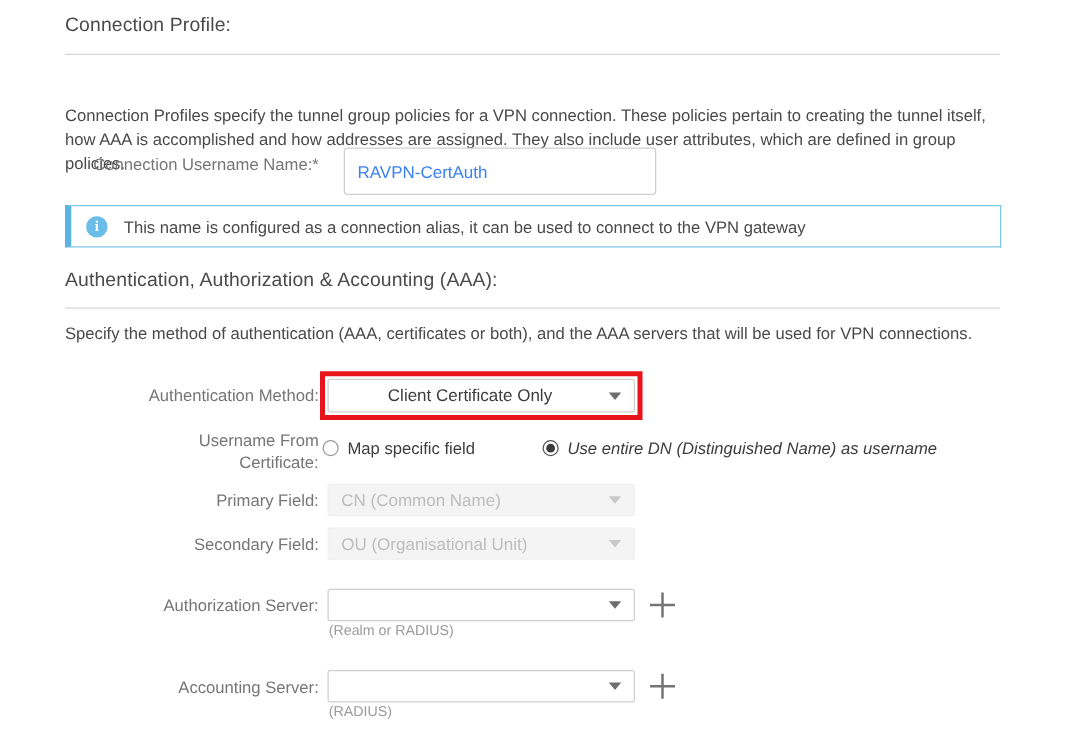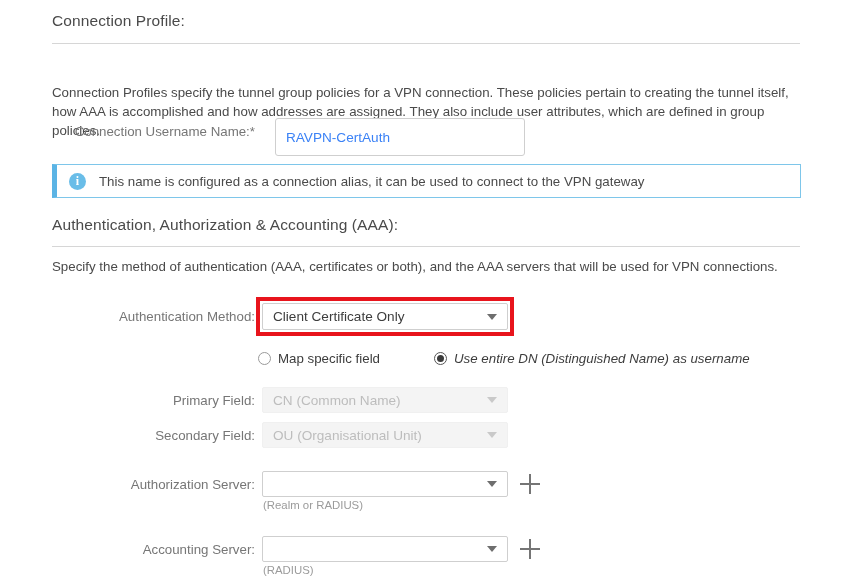--- a/index.html
+++ b/index.html
@@ -190,26 +190,30 @@
     <span class="info-icon">i</span>
     <span class="info-text">This name is configured as a connection alias, it can be used to connect to the VPN gateway</span>
   </div>
 
   <div class="section-title" style="left:52px; top:216px;">Authentication, Authorization &amp; Accounting (AAA):</div>
   <div class="hr" style="left:52px; top:246px; width:748px;"></div>
 
   <div class="para" style="left:52px; top:257px; width:745px;">Specify the method of authentication (AAA, certificates or both), and the AAA servers that will be used for VPN connections.</div>
 
   <div class="field-label" style="left:55px; top:308px; width:200px;">Authentication Method:</div>
-  <div class="select" style="left:262px; top:303px; width:246px; height:27px;">
+  <div class="select" style="left:262px; top:303px; width:246px; height:27px;text-align:center;">
     <span class="sel-text">Client Certificate Only</span>
     <span class="caret"></span>
   </div>
   <div class="annot-box" style="left:256px; top:297px; width:258px; height:39px;"></div>
 
+  <div class="field-label two-line" style="left:55px; top:344px; width:200px;">
+    <div>Username From</div>
+    <div>Certificate:</div>
+  </div>
 
   <div class="radio-group" style="left:258px; top:351px;gap:32px;">
     <div class="radio-item">
       <span class="radio-dot"></span>
       <span class="radio-label">Map specific field</span>
     </div>
     <div class="radio-item" style="margin-right:0;font-style:italic;">
       <span class="radio-dot checked"></span>
       <span class="radio-label">Use entire DN (Distinguished Name) as username</span>
     </div>

